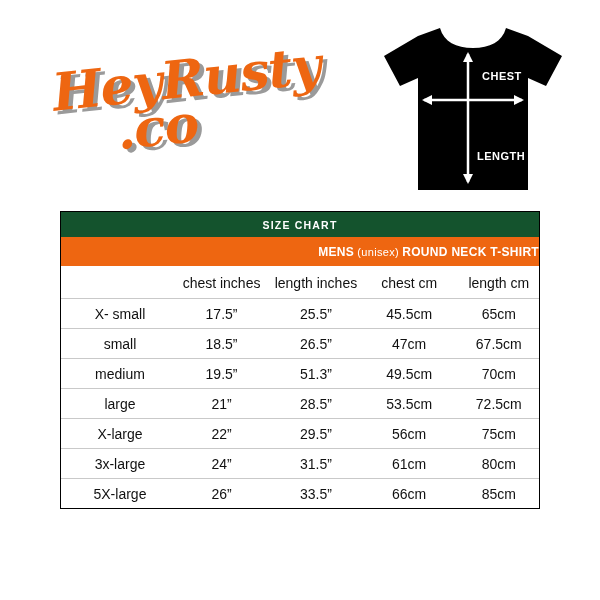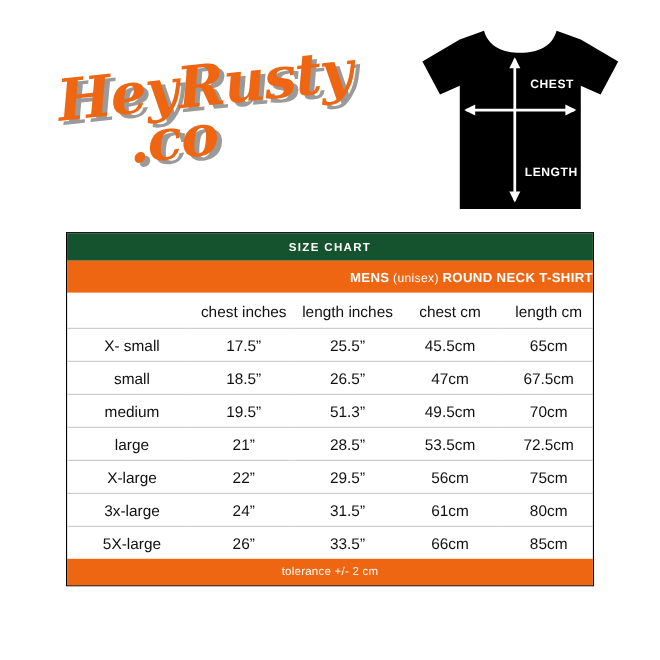--- a/index.html
+++ b/index.html
@@ -263,17 +263,16 @@
         <tr>
           <td>5X-large</td>
           <td>26”</td>
           <td>33.5”</td>
           <td>66cm</td>
           <td>85cm</td>
         </tr>
       </tbody>
     </table>
 
-    <div class="bar-foot">tolerance +/- 2 cm</div>
 
   </div>
 
 </div>
 
 </body></html>

